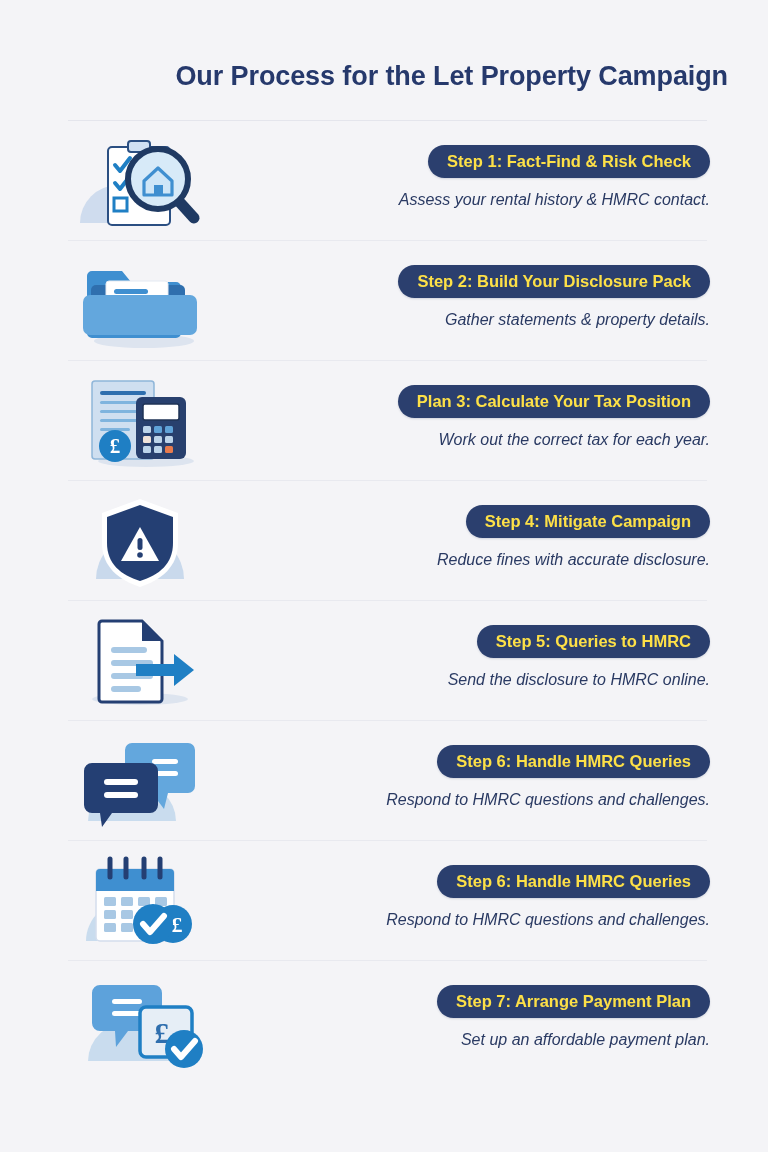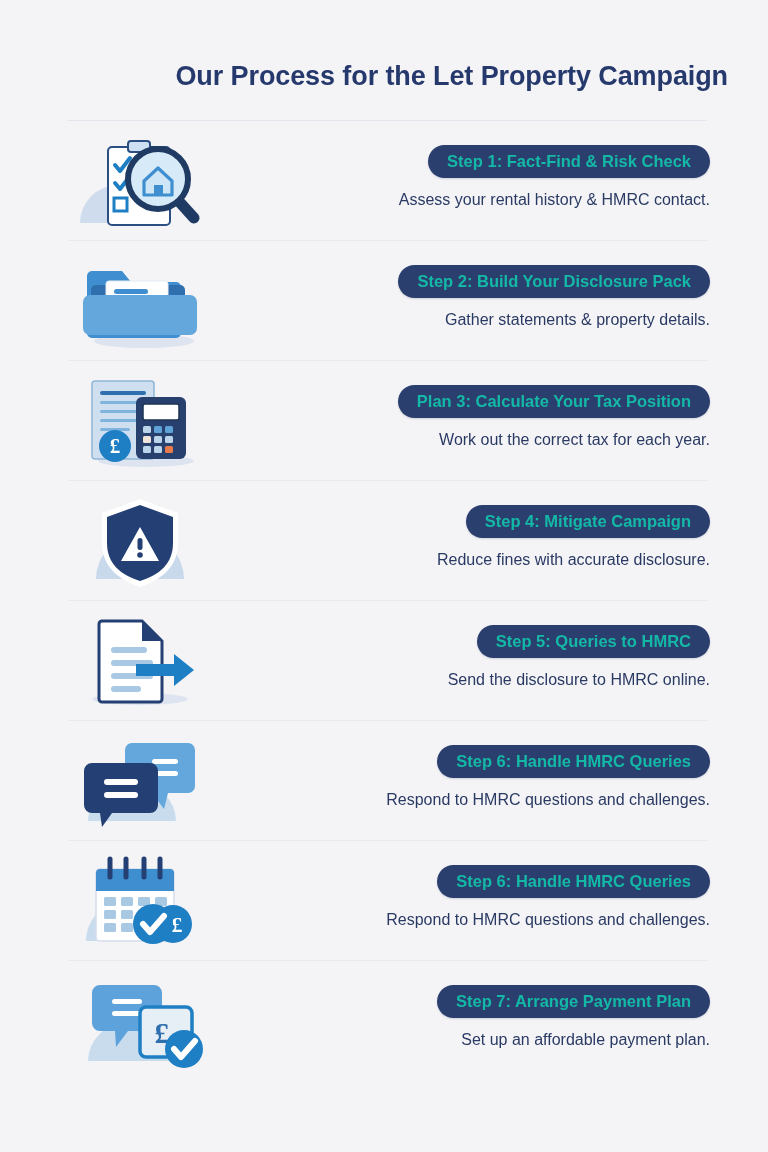--- a/index.html
+++ b/index.html
@@ -66,36 +66,37 @@
 
   .step-body {
     position: absolute;
     left: 142px;
     top: 24px;
     width: 500px;
   }
   .pill {
     display: inline-block;
     background: #2b3f6e;
-    color: #14b8a6;
+    color: #fde047;
     font-size: 16.5px;
     font-weight: bold;
     padding: 7px 19px 8px 19px;
     border-radius: 20px;
     line-height: 1.12;
     white-space: nowrap;
     box-shadow: 0 1px 2px rgba(40,55,100,0.18);
   }
   .desc {
     margin-top: 12px;
     margin-left: 10px;
     font-size: 16px;
     color: #2a3a63;
     line-height: 1.25;
     white-space: nowrap;
+    font-style: italic;
   }
 </style>
 </head>
 <body>
 
 <div class="page">
 
   <div class="title">Our Process for the Let Property Campaign</div>
   <div class="header-rule"></div>
 

